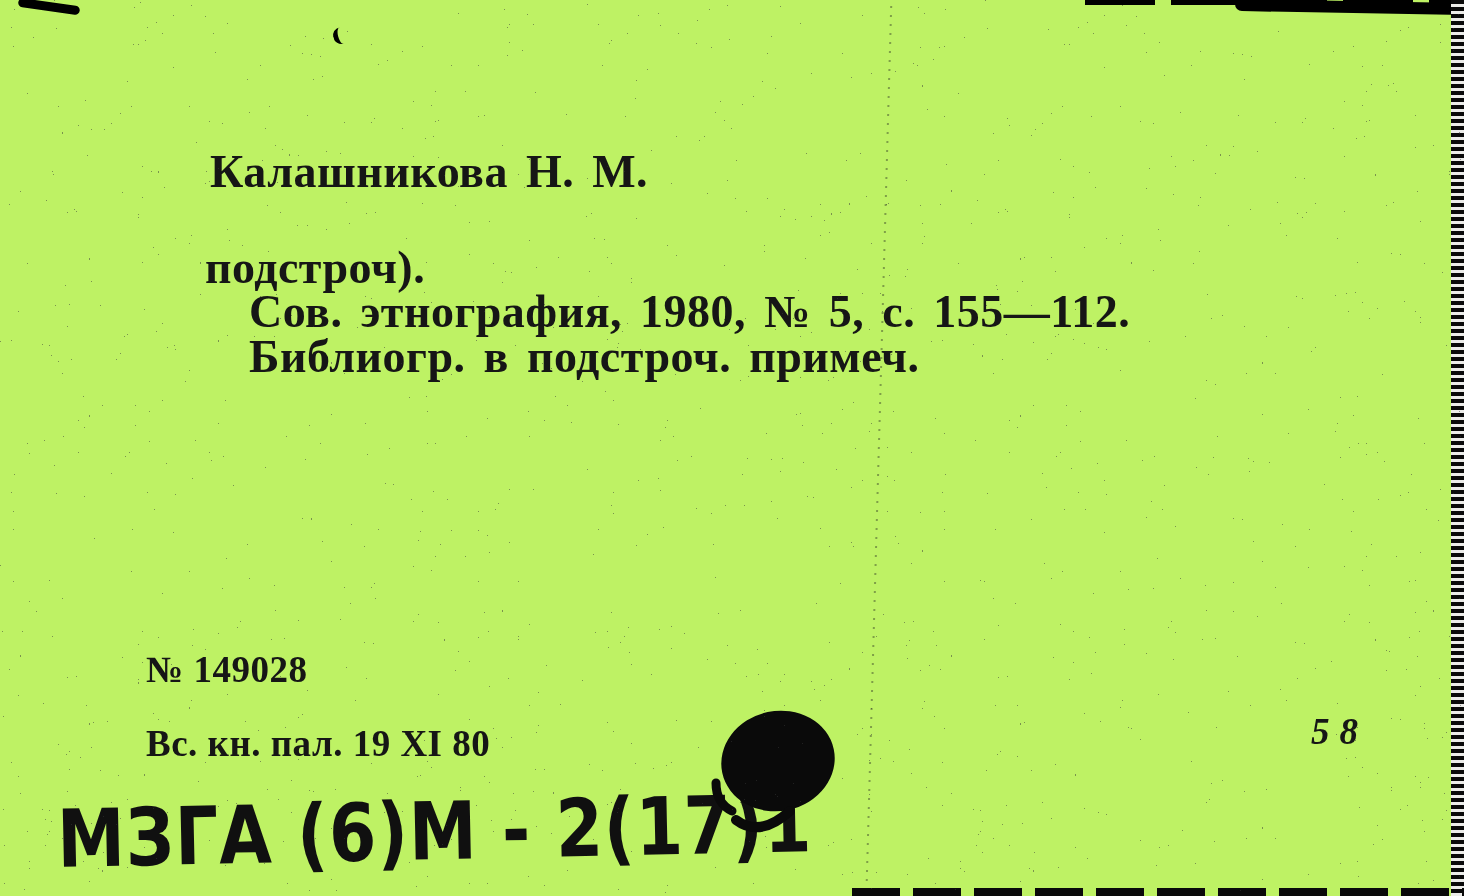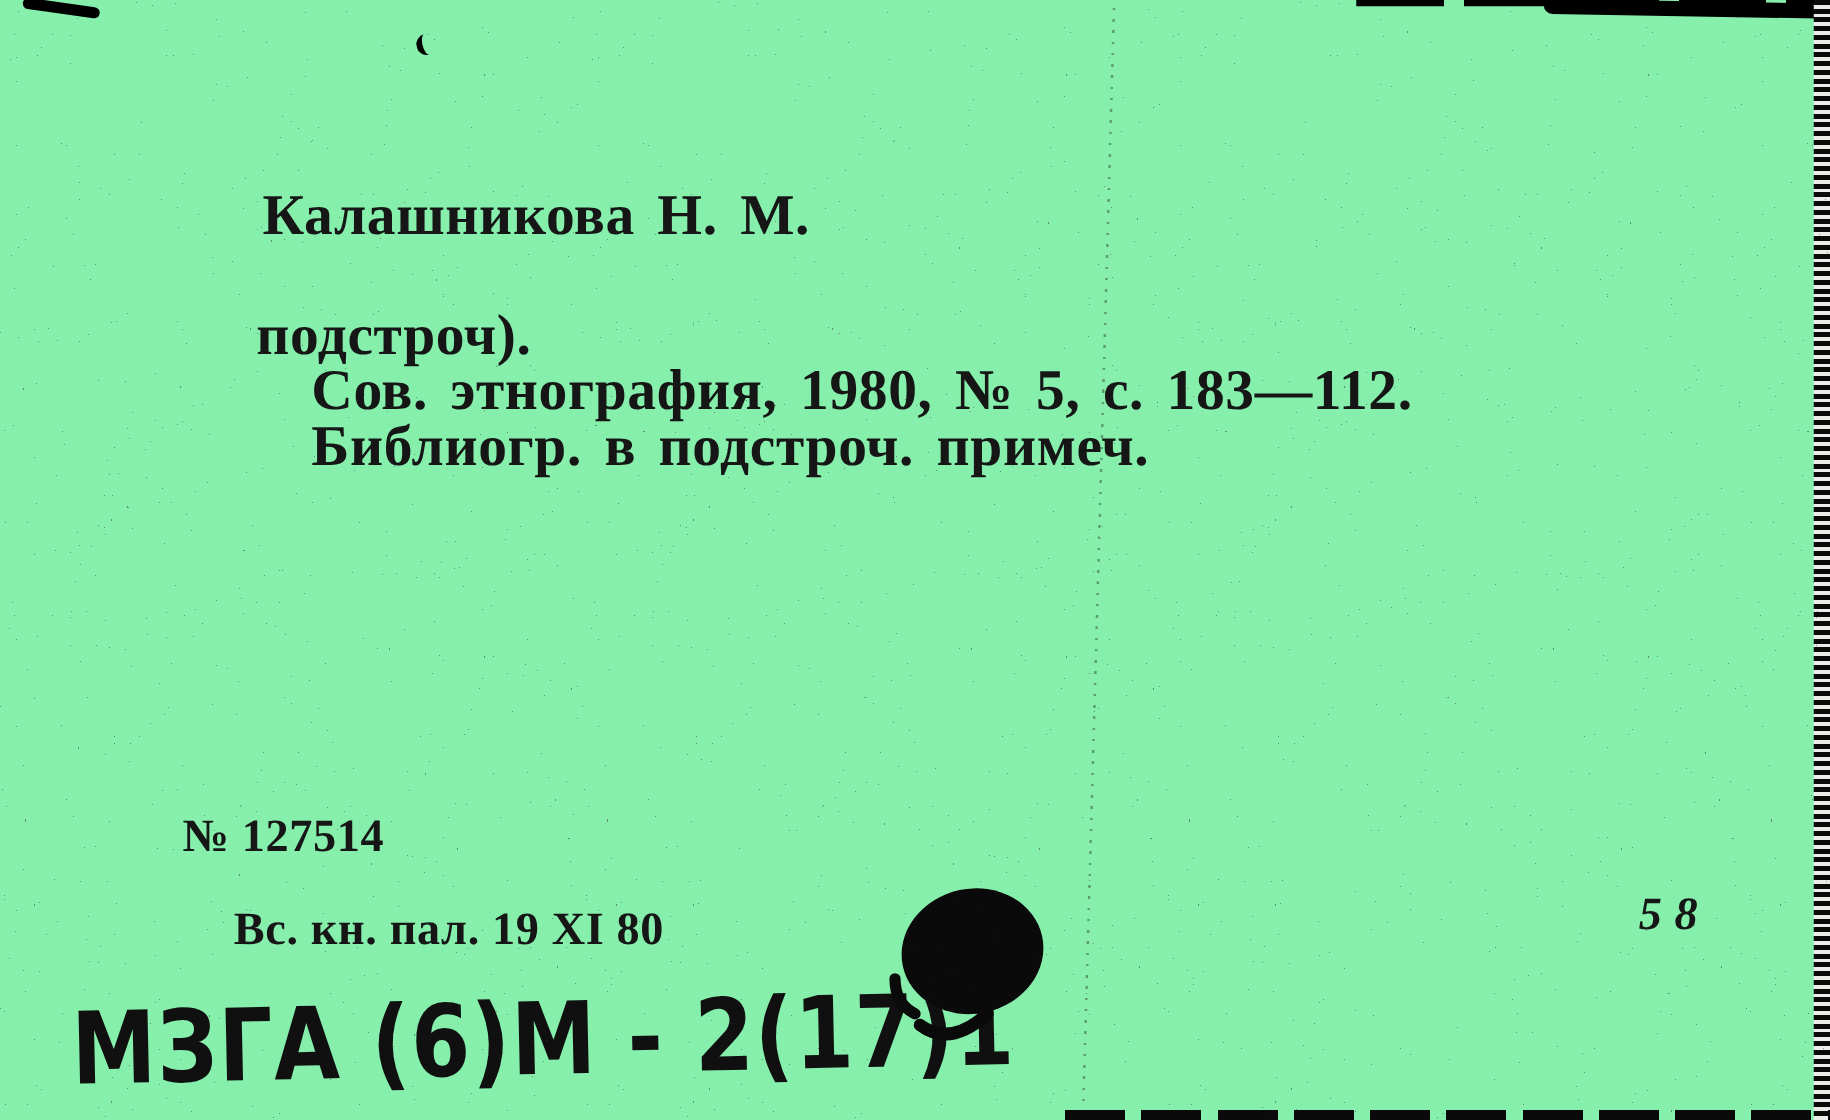--- a/index.html
+++ b/index.html
@@ -1,19 +1,19 @@
 <!DOCTYPE html>
 <html><head>
 <meta charset="utf-8">
 <style>
   html,body { margin:0; padding:0; background:#8a8a8a; }
   .card {
     position:relative;
     width:1464px; height:896px;
-    background:#86efac;
+    background:#bef264;
     overflow:hidden;
     font-family:"Liberation Serif", serif;
     color:#151515;
   }
   .txt {
     position:absolute;
     white-space:pre;
     font-weight:700;
     line-height:1;
     color:#161616;
@@ -32,21 +32,21 @@
   }
   
   .l-author { left:210px; top:149px; }
   .l-title1 { left:246px; top:194px; }
   .l-title2 { left:205px; top:245px; }
   .l-source { left:249px; top:289px; }
   .l-note   { left:249px; top:334px; }
   
   .l-acc     { left:146px; top:651px; }
   .l-reg     { left:94px;  top:688px; }
-  .l-chamber { left:146px; top:725px;margin-left:41px; }
+  .l-chamber { left:146px; top:725px; }
   .l-corner  { left:1311px; top:713px;font-style:italic; }
   .l-hand    { left:58px; top:800px; }
   
   .artifact { position:absolute; pointer-events:none; }
   .crease {
     left:865px; top:-12px; width:2px; height:920px;
     background: repeating-linear-gradient(180deg, rgba(25,25,25,0.85) 0 2px, transparent 2px 9px);
     opacity:0.45;
     transform: rotate(1.6deg);
     transform-origin: bottom left;
@@ -86,24 +86,24 @@
     opacity:0.5;
   }
 </style>
 </head>
 <body>
 
 <div class="card">
 
   <div class="txt bib l-author">Калашникова Н. М.</div>
   <div class="txt bib l-title2">подстроч).</div>
-  <div class="txt bib l-source">Сов. этнография, 1980, № 5, с. 183—112.</div>
+  <div class="txt bib l-source">Сов. этнография, 1980, № 5, с. 155—112.</div>
   <div class="txt bib l-note">Библиогр. в подстроч. примеч.</div>
 
-  <div class="txt stamp l-acc">№ 127514</div>
+  <div class="txt stamp l-acc">№ 149028</div>
   <div class="txt stamp l-chamber">Вс. кн. пал. 19 XI 80</div>
 
   <div class="txt corner l-corner">58</div>
 
   <div class="txt hand l-hand">МЗГА (6)М - 2(17)1</div>
 
   <svg class="artifact ink-blot-svg" width="184" height="165" viewBox="0 0 184 165">
     <ellipse cx="90" cy="73" rx="57" ry="50" fill="#0a0a0a" transform="rotate(-12 90 73)"></ellipse>
     <path d="M 28 95 Q 28 115 44 123" fill="none" stroke="#0a0a0a" stroke-width="9" stroke-linecap="round"></path>
     <path d="M 48 132 Q 72 150 102 123" fill="none" stroke="#0a0a0a" stroke-width="10" stroke-linecap="round"></path>

